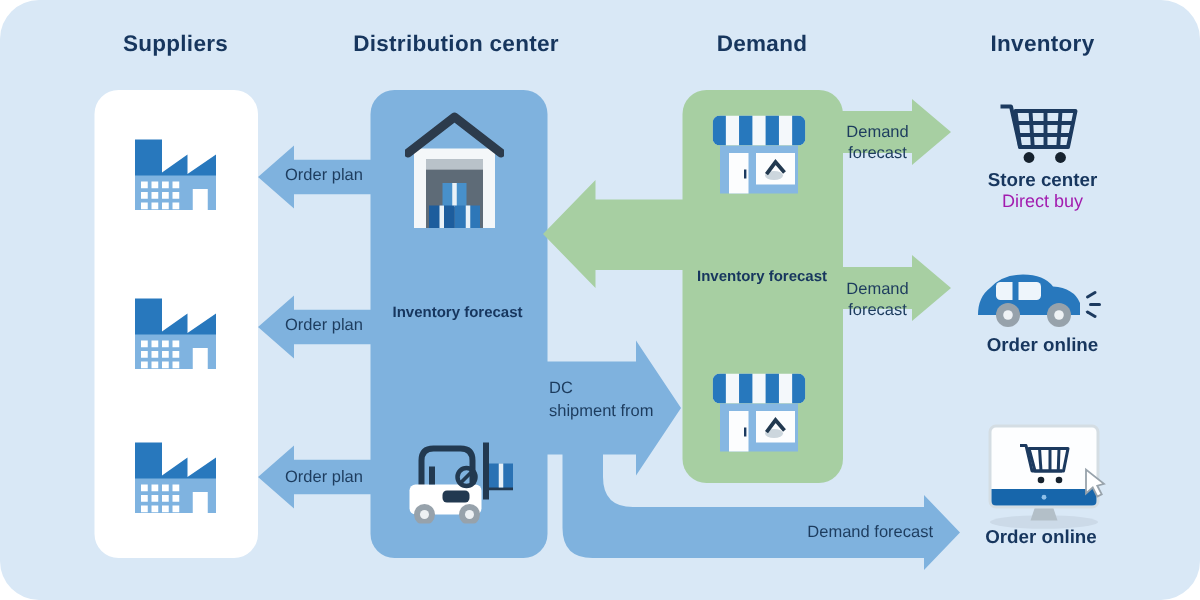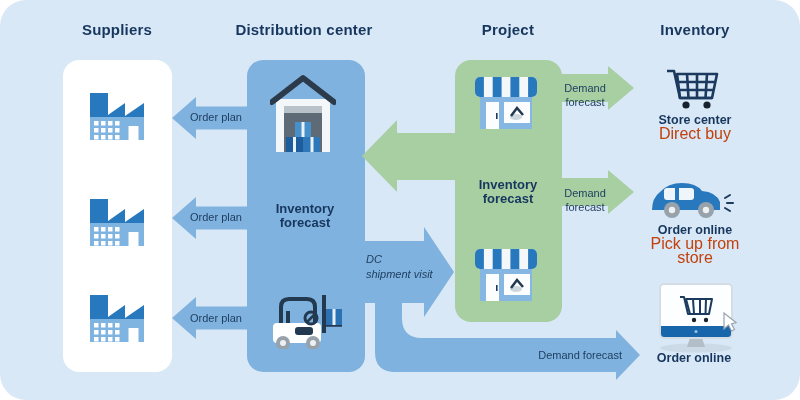--- a/index.html
+++ b/index.html
@@ -9,38 +9,38 @@
   .panel{position:absolute;border-radius:16px;}
   .panel.white{background:#ffffff;}
   .panel.blue{background:#7fb2de;}
   .panel.green{background:#a7cfa2;}
   .abs{position:absolute;}
   .heading{position:absolute;top:21px;height:18px;text-align:center;
            font-size:15px;font-weight:bold;color:#17365e;letter-spacing:.2px;}
   .arrow-label{position:absolute;font-size:11px;color:#1d3c5e;line-height:14px;}
   .center{text-align:center;}
   .right{text-align:right;}
-  .inv-label{position:absolute;width:100px;text-align:center;font-size:13px;
+  .inv-label{position:absolute;width:100px;text-align:center;font-size:10px;
              font-weight:bold;color:#17365e;line-height:14px;}
   .cust{position:absolute;width:120px;text-align:center;}
   .cust .title{font-size:12.5px;font-weight:bold;color:#17365e;line-height:14px;}
-  .cust .sub{font-size:16px;color:#c2410c;line-height:14px;}
+  .cust .sub{font-size:12px;color:#a21caf;line-height:14px;}
   svg{display:block;}
   .fill-blue{fill:#7fb2de;}
   .fill-green{fill:#a7cfa2;}
 </style>
 </head>
 <body>
 
 <div class="stage">
   <div class="card"></div>
 
   <div class="heading" style="left:57px;width:120px;">Suppliers</div>
   <div class="heading" style="left:224px;width:160px;">Distribution center</div>
-  <div class="heading" style="left:448px;width:120px;">Project</div>
+  <div class="heading" style="left:448px;width:120px;">Demand</div>
   <div class="heading" style="left:635px;width:120px;">Inventory</div>
 
   <div class="panel white" style="left:63px;top:60px;width:109px;height:312px;"></div>
   <div class="panel blue" style="left:247px;top:60px;width:118px;height:312px;"></div>
   <div class="panel green" style="left:455px;top:60px;width:107px;height:262px;"></div>
 
   <svg class="abs" style="left:0;top:0;" width="800" height="400" viewBox="0 0 800 400">
     <polygon class="fill-blue" points="172,118 196,97 196,106.5 248,106.5 248,129.5 196,129.5 196,139"></polygon>
     <polygon class="fill-blue" points="172,218 196,197 196,206.5 248,206.5 248,229.5 196,229.5 196,239"></polygon>
     <polygon class="fill-blue" points="172,318 196,297 196,306.5 248,306.5 248,329.5 196,329.5 196,339"></polygon>
@@ -222,32 +222,31 @@
       <circle cx="52" cy="38" r="2.2" fill="#16222e"></circle>
     <path d="M70,31 L70,47 L74.5,43 L77.5,49 L80.5,47.5 L77.5,41.8 L82,40.5 Z" fill="#ffffff" stroke="#98a3ac" stroke-width="1.2"></path>
   </svg>
 
   <div class="inv-label" style="left:255px;top:202px;">Inventory forecast</div>
   <div class="inv-label" style="left:458px;top:178px;">Inventory forecast</div>
 
   <div class="arrow-label center" style="left:186px;top:110px;width:60px;">Order plan</div>
   <div class="arrow-label center" style="left:186px;top:210px;width:60px;">Order plan</div>
   <div class="arrow-label center" style="left:186px;top:311px;width:60px;">Order plan</div>
-  <div class="arrow-label" style="left:366px;top:252px;width:72px;line-height:15px;font-style:italic;">
+  <div class="arrow-label" style="left:366px;top:252px;width:72px;line-height:15px;">
     <div>DC</div>
-    <div>shipment visit</div>
+    <div>shipment from</div>
   </div>
   <div class="arrow-label center" style="left:545px;top:81px;width:80px;">Demand forecast</div>
   <div class="arrow-label center" style="left:545px;top:186px;width:80px;">Demand forecast</div>
   <div class="arrow-label right" style="left:502px;top:348px;width:120px;">Demand forecast</div>
 
   <div class="cust" style="left:635px;top:113px;">
     <div class="title">Store center</div>
     <div class="sub">Direct buy</div>
   </div>
   <div class="cust" style="left:635px;top:223px;">
     <div class="title">Order online</div>
-    <div class="sub">Pick up from store</div>
   </div>
   <div class="cust" style="left:634px;top:351px;">
     <div class="title">Order online</div>
   </div>
 </div>
 
 </body></html>

